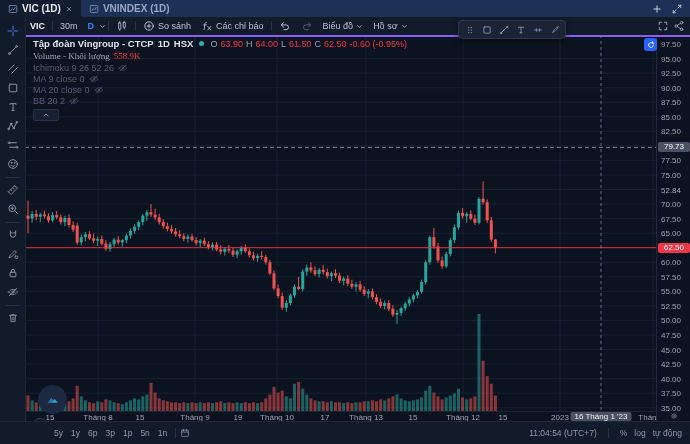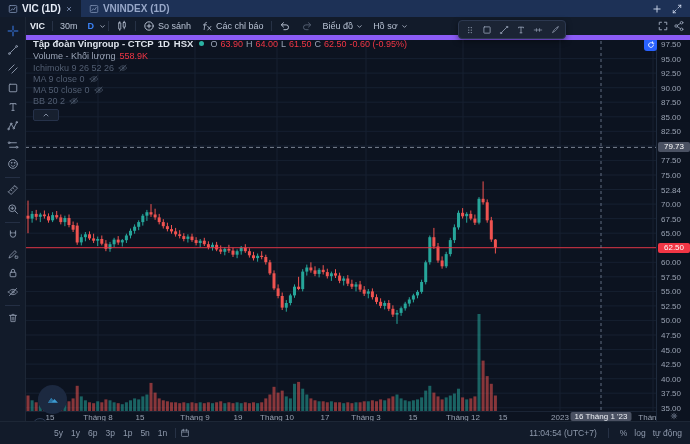--- a/index.html
+++ b/index.html
@@ -14,21 +14,21 @@
 
   
   .tabbar{position:absolute;left:0;top:0;right:0;height:17px;background:#1d3156;display:flex;align-items:stretch;z-index:8;}
   .tab{display:flex;align-items:center;gap:4px;padding:0 8px;font-size:10px;font-weight:bold;color:#97a7c8;}
   .tab.active{background:#121d30;color:#e6ecf7;}
   .tab .ic{color:#7f91b4;}
   .tabbar-right{margin-left:auto;display:flex;align-items:center;gap:10px;padding-right:8px;color:#cdd8ec;}
 
   
   .toolbar{position:absolute;left:25px;top:17px;right:0;height:18px;background:#121b2a;
-           border-bottom:5px solid #8b5cf6;display:flex;align-items:center;font-size:9px;z-index:7;color:#b7c1d2;}
+           border-bottom:2px solid #8b5cf6;display:flex;align-items:center;font-size:9px;z-index:7;color:#b7c1d2;}
   .tb-item{padding:0 5px;display:flex;align-items:center;gap:3px;white-space:nowrap;}
   .tb-sep{width:1px;height:10px;background:#273246;margin:0 2px;}
   .tb-sym{font-weight:bold;color:#e8edf5;}
   .tb-blue{color:#3b82f6;font-weight:bold;}
   .tb-dim{color:#525e70;}
   .tb-right{margin-left:auto;display:flex;align-items:center;gap:4px;padding-right:5px;color:#9aa5b8;}
 
   
   .float-tb{position:absolute;left:458px;top:20px;height:17px;background:#1b2434;border:1px solid #2c3850;
             border-radius:4px;display:flex;align-items:center;padding:0 3px;gap:2px;z-index:9;
@@ -46,21 +46,21 @@
   .chart-wrap{position:absolute;left:25px;top:35px;width:631px;height:376px;z-index:1;}
   .chart-wrap svg{display:block}
 
   
   .legend{position:absolute;left:33px;top:38px;z-index:5;display:flex;flex-direction:column;gap:1px;}
   .lg-row1{display:flex;align-items:center;gap:4px;font-size:9.5px;color:#dde3ec;font-weight:bold;height:11px;}
   .lg-dot{width:5px;height:5px;border-radius:50%;background:#2bb3a3;margin:0 2px;}
   .lg-ohlc{font-weight:normal;display:flex;gap:3px;font-size:9px;}
   .lg-ohlc .k{color:#9aa4b6;}
   .lg-ohlc .v{color:#f23645;}
-  .lg-row2{display:flex;gap:4px;font-size:9px;color:#9aa4b6;height:11px;align-items:center;}
+  .lg-row2{display:flex;gap:4px;font-size:9px;color:#9aa4b6;height:11px;align-items:center;font-family:Liberation Serif, serif;}
   .lg-row2 .v{color:#f23645;}
   .lg-ind{display:flex;gap:4px;font-size:9px;color:#525e72;height:11px;align-items:center;text-align:right;}
   .lg-ind .ic{color:#525e72;}
   .lg-collapse{margin-top:2px;width:24px;height:10px;background:#17202f;border:1px solid #26324a;border-radius:2px;
                display:flex;align-items:center;justify-content:center;color:#8a95a9;}
 
   
   .price-axis{position:absolute;left:656px;top:35px;width:34px;height:376px;border-left:1px solid #1f2b3d;
               background:#0c1320;font-size:8px;color:#99a2b2;z-index:2;overflow:hidden;}
   .pa-label{position:absolute;left:4px;height:9px;line-height:9px;}
@@ -836,21 +836,21 @@
           <span>MA 9 close 0</span>
           <span class="ic i10">
             <svg viewBox="0 0 16 16" fill="none" stroke="currentColor" stroke-width="1.1" stroke-linecap="round" stroke-linejoin="round">
               <path d="M2 8s2.3-3.6 6-3.6S14 8 14 8s-2.3 3.6-6 3.6S2 8 2 8z"></path>
               <circle cx="8" cy="8" r="1.5"></circle>
               <path d="M3.2 12.8L12.8 3.2"></path>
             </svg>
           </span>
         </div>
         <div class="lg-ind">
-          <span>MA 50 close 0</span>
+          <span>MA 20 close 0</span>
           <span class="ic i10">
             <svg viewBox="0 0 16 16" fill="none" stroke="currentColor" stroke-width="1.1" stroke-linecap="round" stroke-linejoin="round">
               <path d="M2 8s2.3-3.6 6-3.6S14 8 14 8s-2.3 3.6-6 3.6S2 8 2 8z"></path>
               <circle cx="8" cy="8" r="1.5"></circle>
               <path d="M3.2 12.8L12.8 3.2"></path>
             </svg>
           </span>
         </div>
         <div class="lg-ind">
           <span>BB 20 2</span>
@@ -929,21 +929,21 @@
 
   <div class="timeaxis" id="time-axis">
     <div class="ta-cross" id="ta-cross" style="left: 576px;">16 Tháng 1 '23</div>
   <div class="ta-label" style="left: 25px;">15</div>
       <div class="ta-label" style="left: 73px;">Tháng 8</div>
       <div class="ta-label" style="left: 115px;">15</div>
       <div class="ta-label" style="left: 170px;">Tháng 9</div>
       <div class="ta-label" style="left: 213px;">19</div>
       <div class="ta-label" style="left: 252px;">Tháng 10</div>
       <div class="ta-label" style="left: 300px;">17</div>
-      <div class="ta-label" style="left: 341px;">Tháng 3</div>
+      <div class="ta-label" style="left: 341px;">Tháng 13</div>
       <div class="ta-label" style="left: 388px;">15</div>
       <div class="ta-label" style="left: 438px;">Tháng 12</div>
       <div class="ta-label" style="left: 478px;">15</div>
       <div class="ta-label" style="left: 535px;">2023</div>
       <div class="ta-label" style="left: 628px;">Tháng 2</div>
     </div>
 
   <div class="jump-btn">
     <span class="ic i8">
         <svg viewBox="0 0 16 16" fill="none" stroke="currentColor" stroke-width="1.6" stroke-linecap="round" stroke-linejoin="round">

